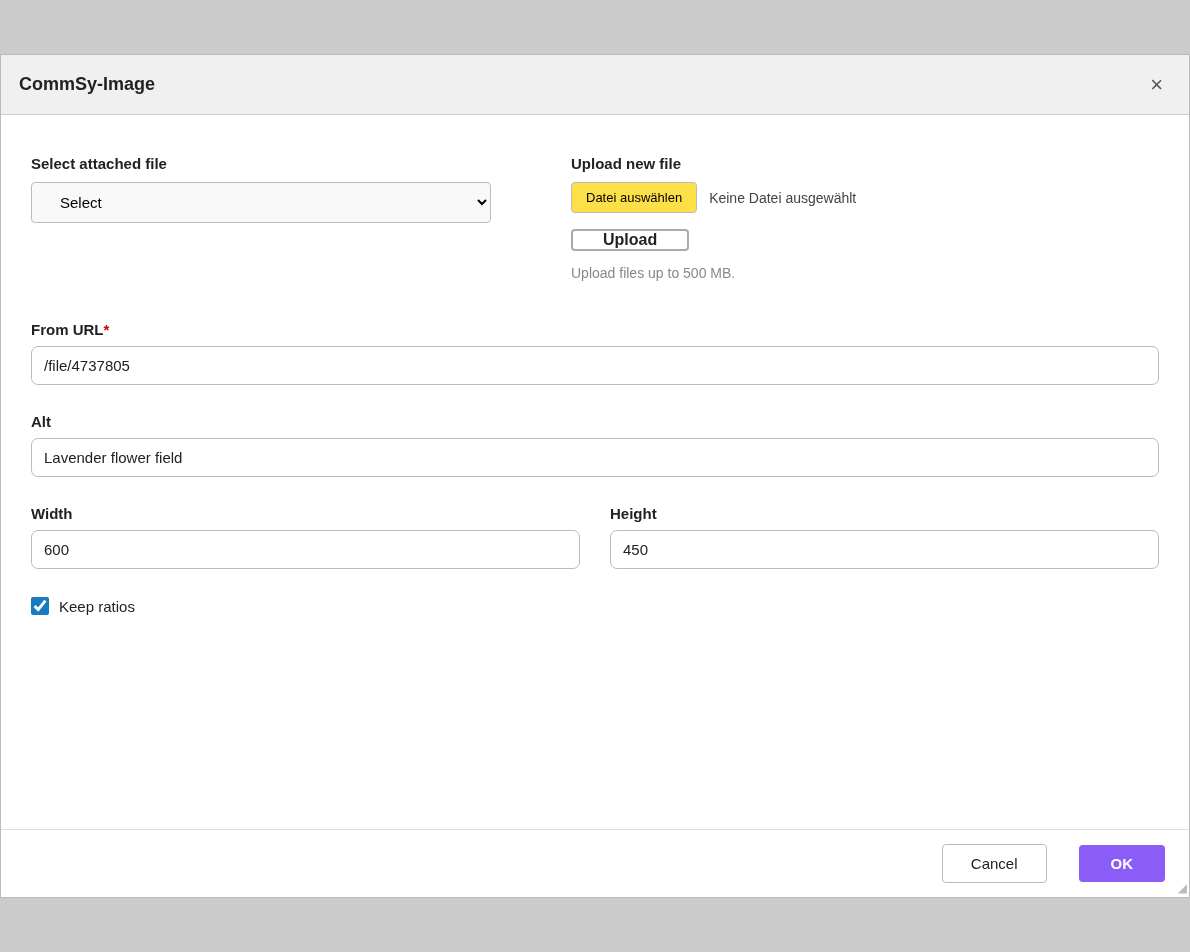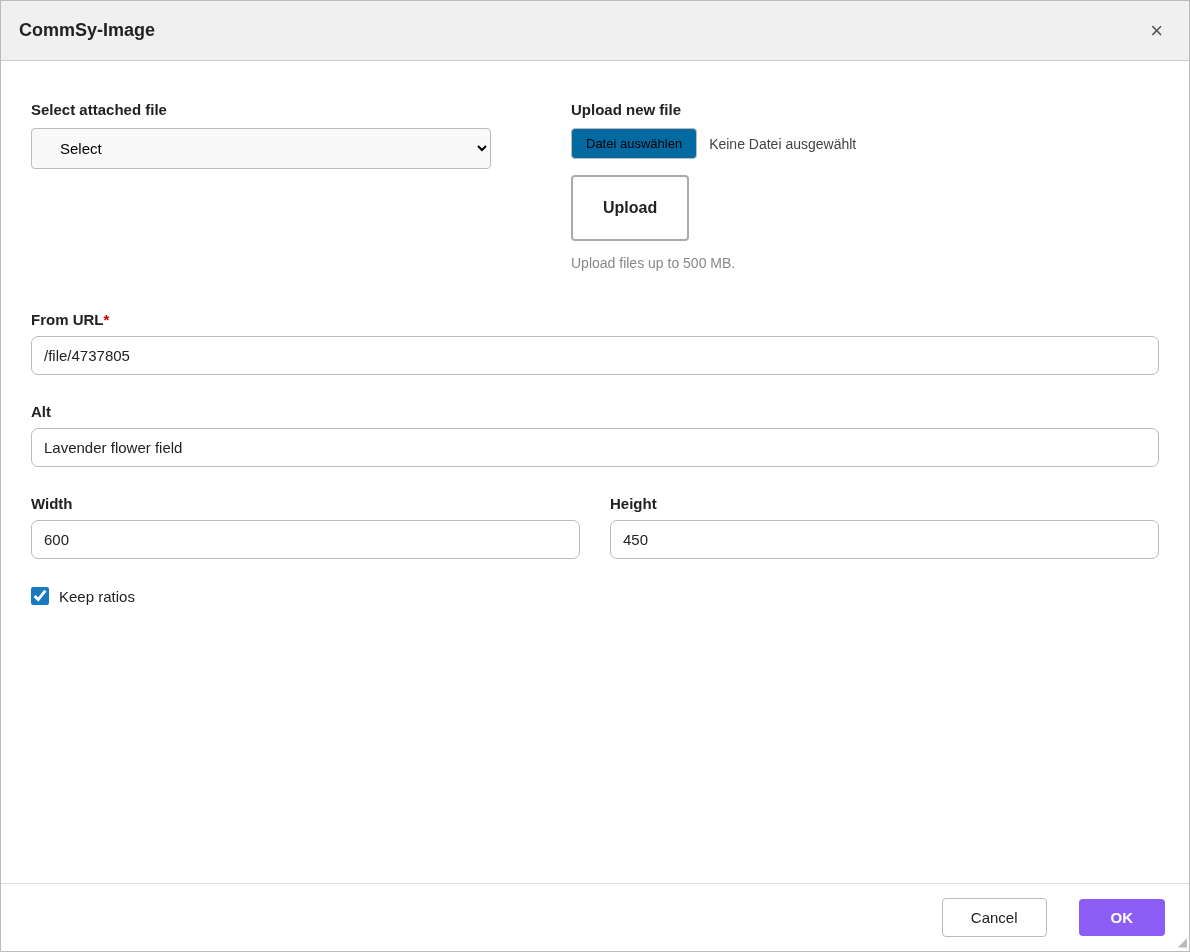--- a/index.html
+++ b/index.html
@@ -14,21 +14,21 @@
       align-items: center;
       justify-content: center;
       min-height: 100vh;
       font-family: -apple-system, BlinkMacSystemFont, "Segoe UI", Arial, sans-serif;
       font-size: 14px;
       color: #222;
     }
 
     .dialog {
       width: 1190px;
-      height: 952px;
+      height: 844px;
       background: #fff;
       border: 1px solid #bbb;
       display: flex;
       flex-direction: column;
       position: relative;
     }
 
     .dialog-header {
       background: #f0f0f0;
       border-bottom: 1px solid #ccc;
@@ -98,33 +98,33 @@
       align-items: center;
       gap: 12px;
       margin-bottom: 16px;
     }
 
     .file-choose-btn {
       padding: 7px 14px;
       font-size: 13px;
       border: 1px solid #bbb;
       border-radius: 4px;
-      background: #0369a1;
+      background: #fde047;
       cursor: pointer;
       white-space: nowrap;
     }
 
     .no-file-label {
       color: #444;
       font-size: 14px;
     }
 
     .upload-btn {
       display: block;
-      padding: 22px 30px;
+      padding: 0 30px;
       font-size: 16px;
       font-weight: 600;
       border: 2px solid #aaa;
       border-radius: 4px;
       background: #fff;
       cursor: pointer;
       margin-bottom: 14px;
       color: #222;
     }
 

